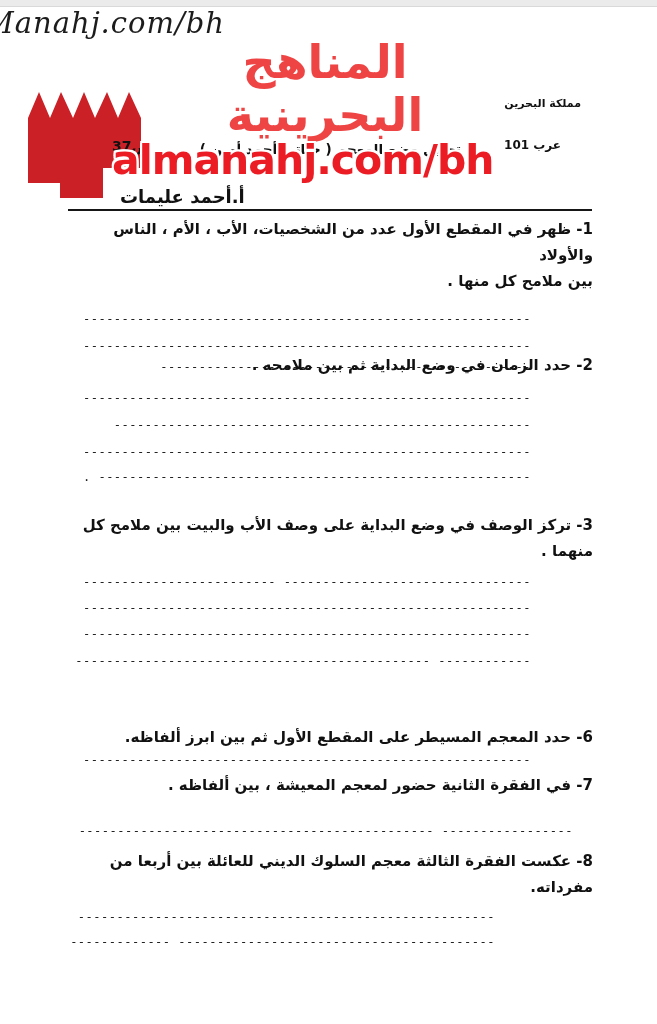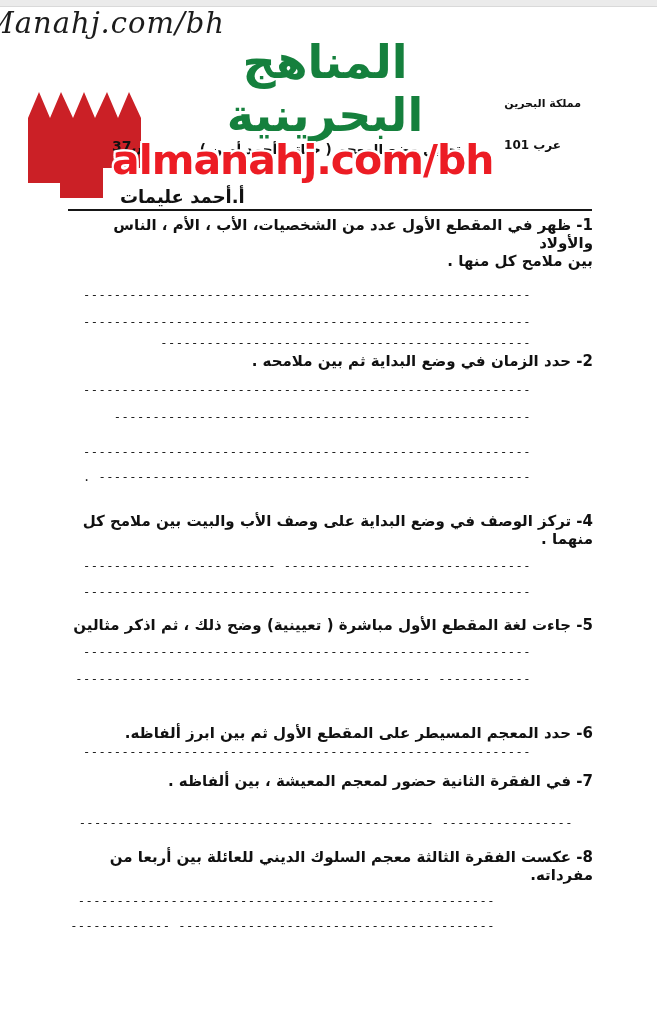--- a/index.html
+++ b/index.html
@@ -15,37 +15,37 @@
   .course{position:absolute;top:138px;right:96px;font-size:12px;font-weight:bold;direction:rtl;white-space:nowrap;}
   .wtitle{position:absolute;top:141px;right:196px;font-size:13.5px;font-weight:bold;direction:rtl;white-space:nowrap;z-index:2;}
   .pageref{position:absolute;top:138px;left:112px;font-size:14px;font-weight:bold;z-index:2;}
   .banner{position:absolute;top:136px;left:112px;font-size:41px;font-weight:bold;letter-spacing:-1px;
           white-space:nowrap;z-index:5;
           text-shadow:-2px -2px 0 #fff,2px -2px 0 #fff,-2px 2px 0 #fff,2px 2px 0 #fff,
                       0 -2px 0 #fff,0 2px 0 #fff,-2px 0 0 #fff,2px 0 0 #fff;}
   .teacher{position:absolute;top:186px;left:120px;font-size:18px;font-weight:bold;z-index:6;}
   .hr{position:absolute;top:209px;left:68px;width:524px;border-top:2px solid #161616;}
   .q{position:absolute;left:64px;right:64px;direction:rtl;text-align:right;}
-  .ql{font-size:15px;font-weight:bold;line-height:18px;color:#111;}
+  .ql{font-size:15px;font-weight:bold;line-height:26px;color:#111;}
   .ans{direction:ltr;text-align:right;font-family:"DejaVu Sans Mono",monospace;font-size:12px;
        line-height:17px;letter-spacing:.5px;color:#222;margin-right:62px;white-space:pre;overflow:hidden;}
   .wideans{margin-right:20px;}
   .q8m .ans{margin-right:98px;}
   .mt2{margin-top:2px}.mt4{margin-top:4px}.mt8{margin-top:8px}.mt9{margin-top:9px}
   .mt10{margin-top:10px}.mt12{margin-top:12px}.mt17{margin-top:17px}.mt25{margin-top:25px}
 </style>
 </head>
 <body>
 
 <div class="page">
   <div class="top-strip"></div>
 
   <div class="watermark">Manahj.com/bh</div>
 
-  <div class="logo-text" style="color: #15803d;">
+  <div class="logo-text" style="color: #ef4444;">
     <div class="logo-l1">المناهج</div>
     <div class="logo-l2">البحرينية</div>
   </div>
 
   <svg class="crown" viewBox="0 0 114 112" xmlns="http://www.w3.org/2000/svg">
     <polygon id="crownPoly" fill="#cb2026" points="0,30 11,4 22,30 33,4 45,30 56,4 67,30 79,4 90,30 101,4 113,30 113,80 75,80 75,110 32,110 32,95 0,95"></polygon>
   </svg>
 
   <div class="kingdom">مملكة البحرين</div>
   <div class="course">عرب 101</div>
@@ -68,28 +68,27 @@
     <div class="ans mt12">----------------------------------------------------------</div>
     <div class="ans mt10">------------------------------------------------------</div>
   </div>
 
   <div class="q" style="top:434px">
     <div class="ans mt10">----------------------------------------------------------</div>
     <div class="ans mt8">. --------------------------------------------------------</div>
   </div>
 
   <div class="q" style="top:512px">
-    <div class="ql">4- تركز الوصف في وضع البداية على وصف الأب والبيت بين ملامح كل</div>
+    <div class="ql">3- تركز الوصف في وضع البداية على وصف الأب والبيت بين ملامح كل</div>
     <div class="ql">منهما .</div>
     <div class="ans mt10">------------------------- --------------------------------</div>
     <div class="ans mt9">----------------------------------------------------------</div>
   </div>
 
   <div class="q" style="top:616px">
-    <div class="ql">5- جاءت لغة المقطع الأول مباشرة ( تعيينية) وضح ذلك ، ثم اذكر مثالين</div>
     <div class="ans mt10">----------------------------------------------------------</div>
     <div class="ans mt10">---------------------------------------------- ------------</div>
   </div>
 
   <div class="q" style="top:724px">
     <div class="ql">6- حدد المعجم المسيطر على المقطع الأول ثم بين ابرز ألفاظه.</div>
     <div class="ans mt2">----------------------------------------------------------</div>
   </div>
 
   <div class="q" style="top:772px">

